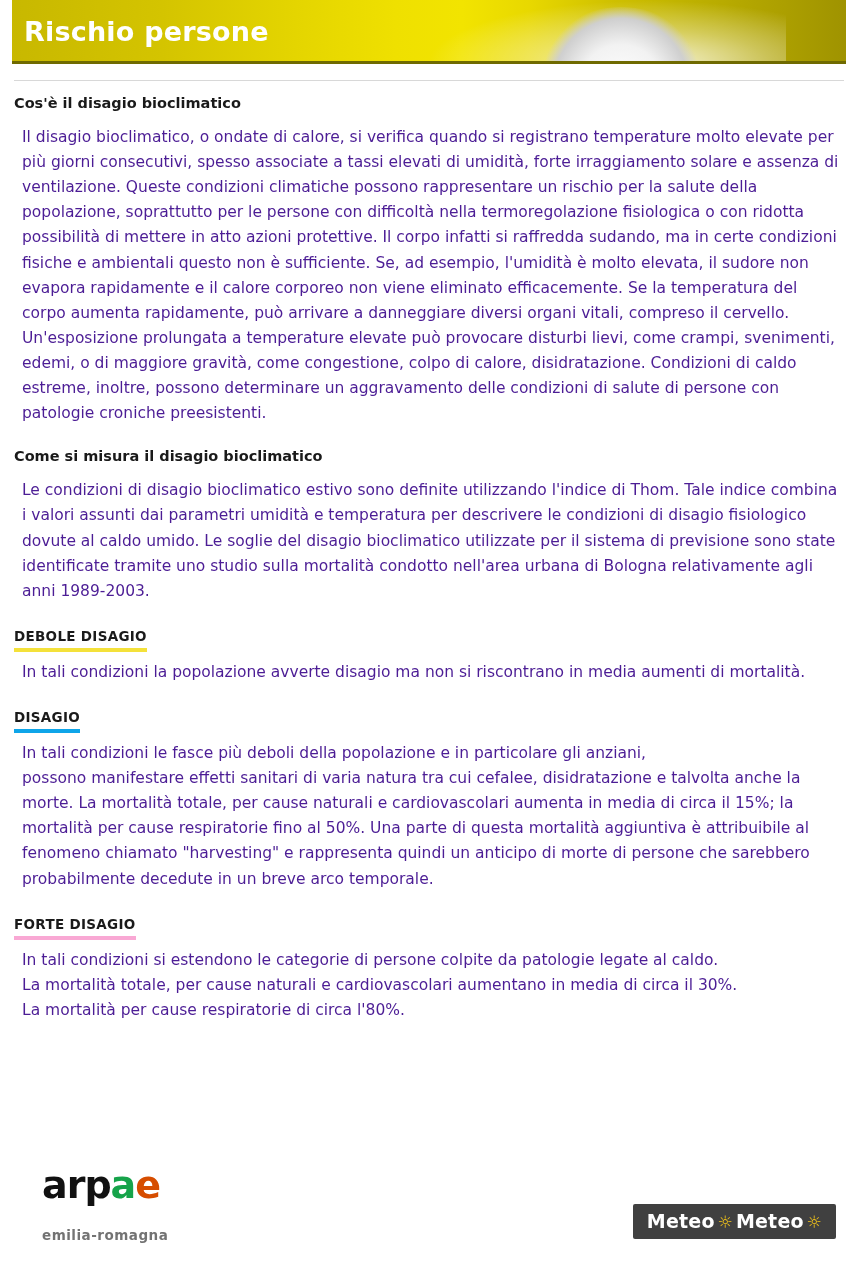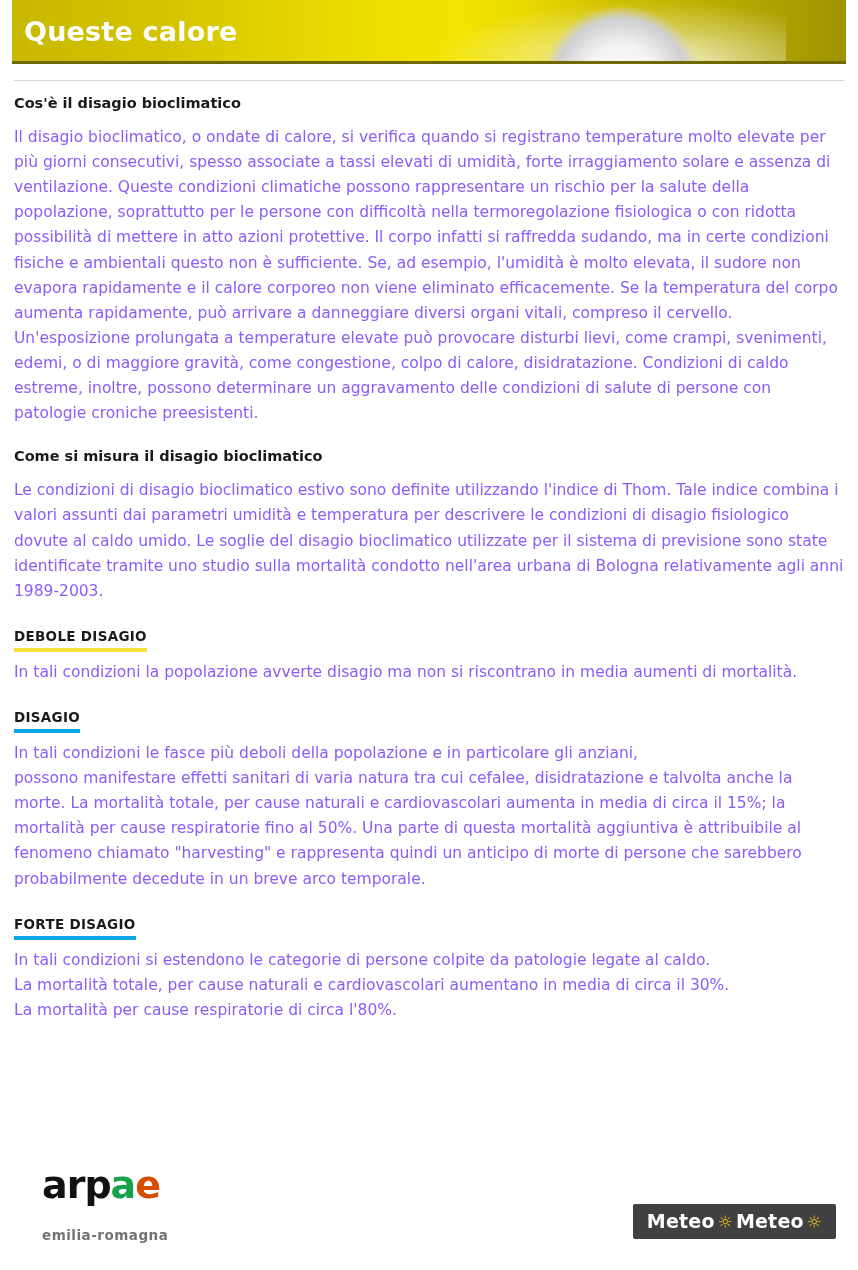--- a/index.html
+++ b/index.html
@@ -82,38 +82,38 @@
   }
   h2.section-head {
     font-size: 14.5px;
     font-weight: bold;
     margin: 0 0 14px 0;
     color: #1a1a1a;
   }
   p.body {
     font-size: 15.5px;
     line-height: 1.62;
-    margin: 0 0 0 0;
-    color: #8b5cf6;
+    margin: 0 0 0 8px;
+    color: #4c1d95;
   }
   p.body + p.body { margin-top: 0; }
   .spacer-22 { height: 22px; }
 
   
   .level {
     display: inline-block;
     font-size: 13.5px;
     font-weight: bold;
     letter-spacing: 0.3px;
     padding: 0 0 4px 0;
     margin: 0 3px 8px 0;
   }
   .level.weak   { border-bottom: 4px solid #f4e13a; }
   .level.medium { border-bottom: 4px solid #0ea5e9; }
-  .level.strong { border-bottom: 4px solid #0ea5e9; }
+  .level.strong { border-bottom: 4px solid #f9a8d4; }
 
   
   .footer {
     position: absolute;
     left: 0;
     right: 0;
     bottom: 18px;
     height: 86px;
   }
   .arpae {
@@ -165,21 +165,21 @@
     line-height: 1;
     transform: translateY(1px);
   }
 </style>
 </head>
 <body>
 
 <div class="banner">
   <div class="banner-haze"></div>
   <div class="banner-sun"></div>
-  <div class="banner-title">Queste calore</div>
+  <div class="banner-title">Rischio persone</div>
 </div>
 
 <div class="content">
 
   <hr class="rule">
 
   <h2 class="section-head">Cos'è il disagio bioclimatico</h2>
   <p class="body">Il disagio bioclimatico, o ondate di calore, si verifica quando si registrano temperature molto elevate per più giorni consecutivi, spesso associate a tassi elevati di umidità, forte irraggiamento solare e assenza di ventilazione. Queste condizioni climatiche possono rappresentare un rischio per la salute della popolazione, soprattutto per le persone con difficoltà nella termoregolazione fisiologica o con ridotta possibilità di mettere in atto azioni protettive. Il corpo infatti si raffredda sudando, ma in certe condizioni fisiche e ambientali questo non è sufficiente. Se, ad esempio, l'umidità è molto elevata, il sudore non evapora rapidamente e il calore corporeo non viene eliminato efficacemente. Se la temperatura del corpo aumenta rapidamente, può arrivare a danneggiare diversi organi vitali, compreso il cervello.</p>
   <p class="body">Un'esposizione prolungata a temperature elevate può provocare disturbi lievi, come crampi, svenimenti, edemi, o di maggiore gravità, come congestione, colpo di calore, disidratazione. Condizioni di caldo estreme, inoltre, possono determinare un aggravamento delle condizioni di salute di persone con patologie croniche preesistenti.</p>
 

